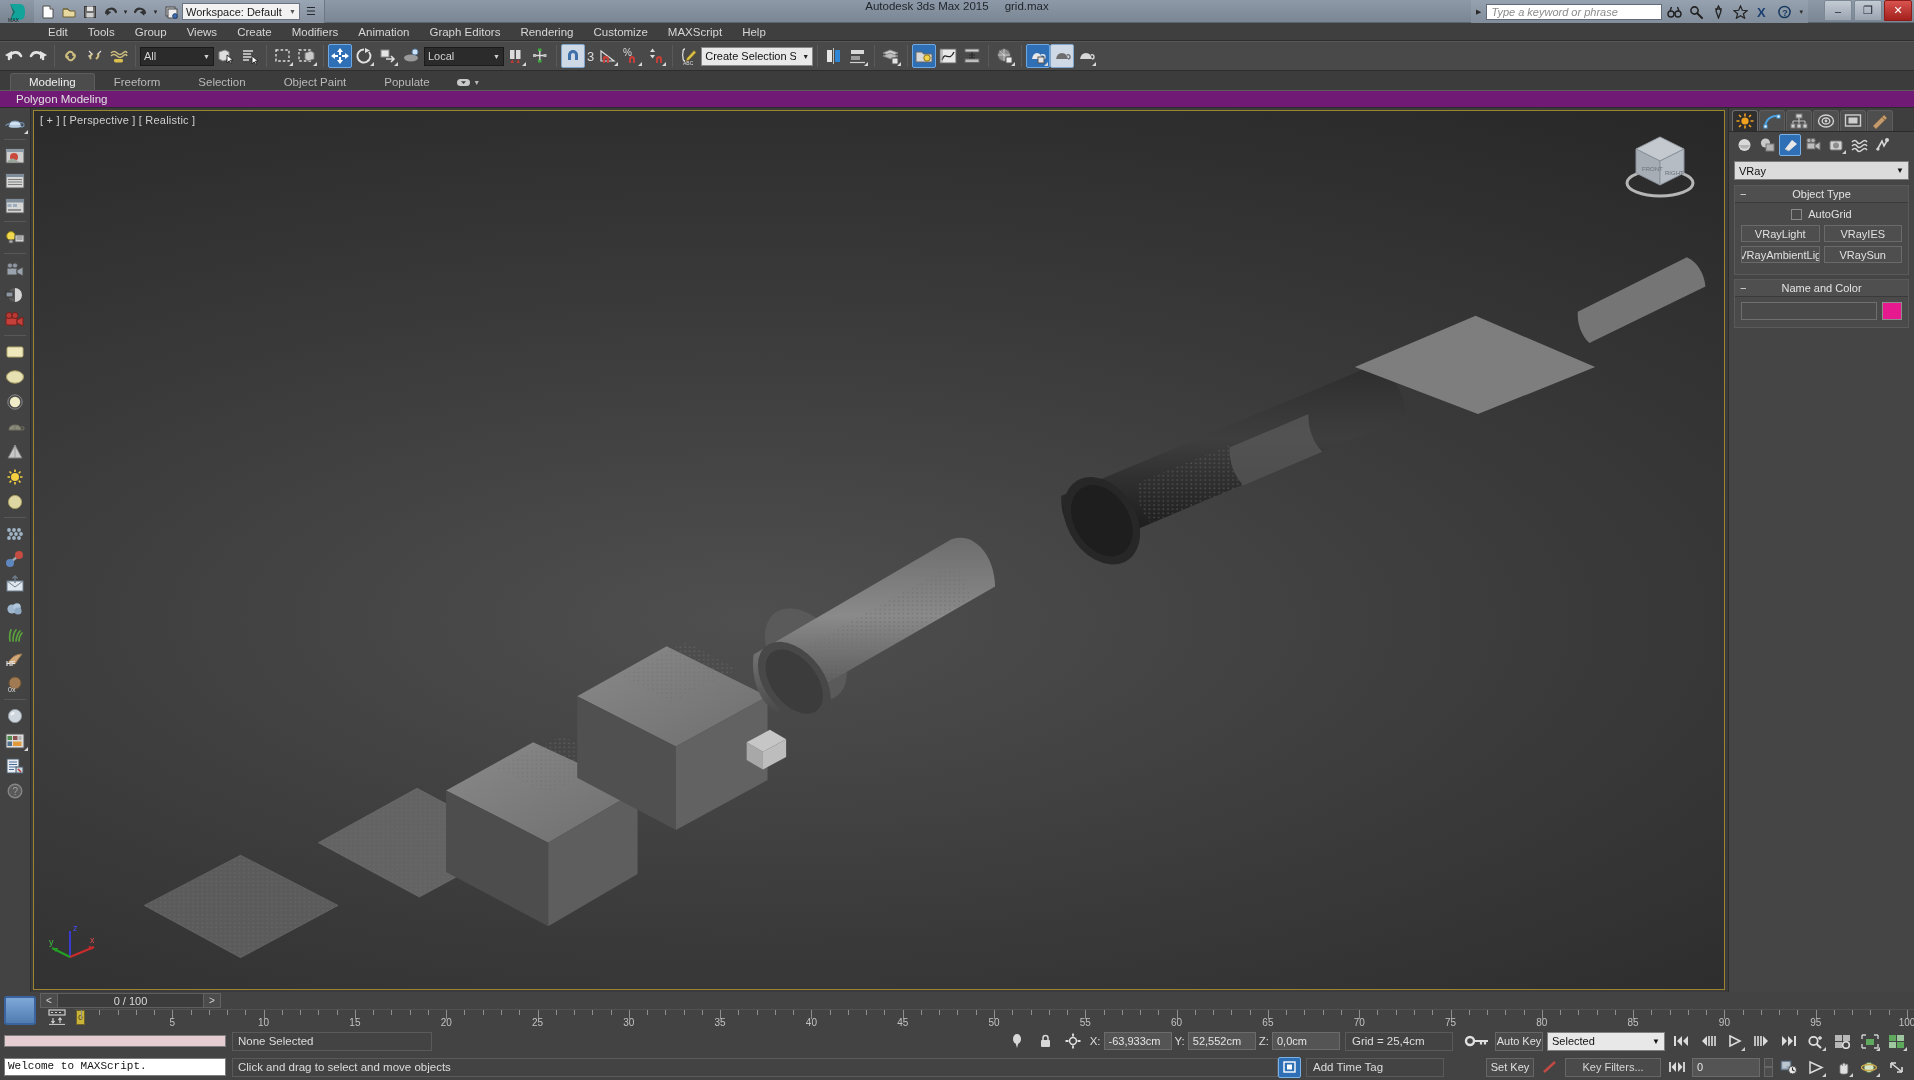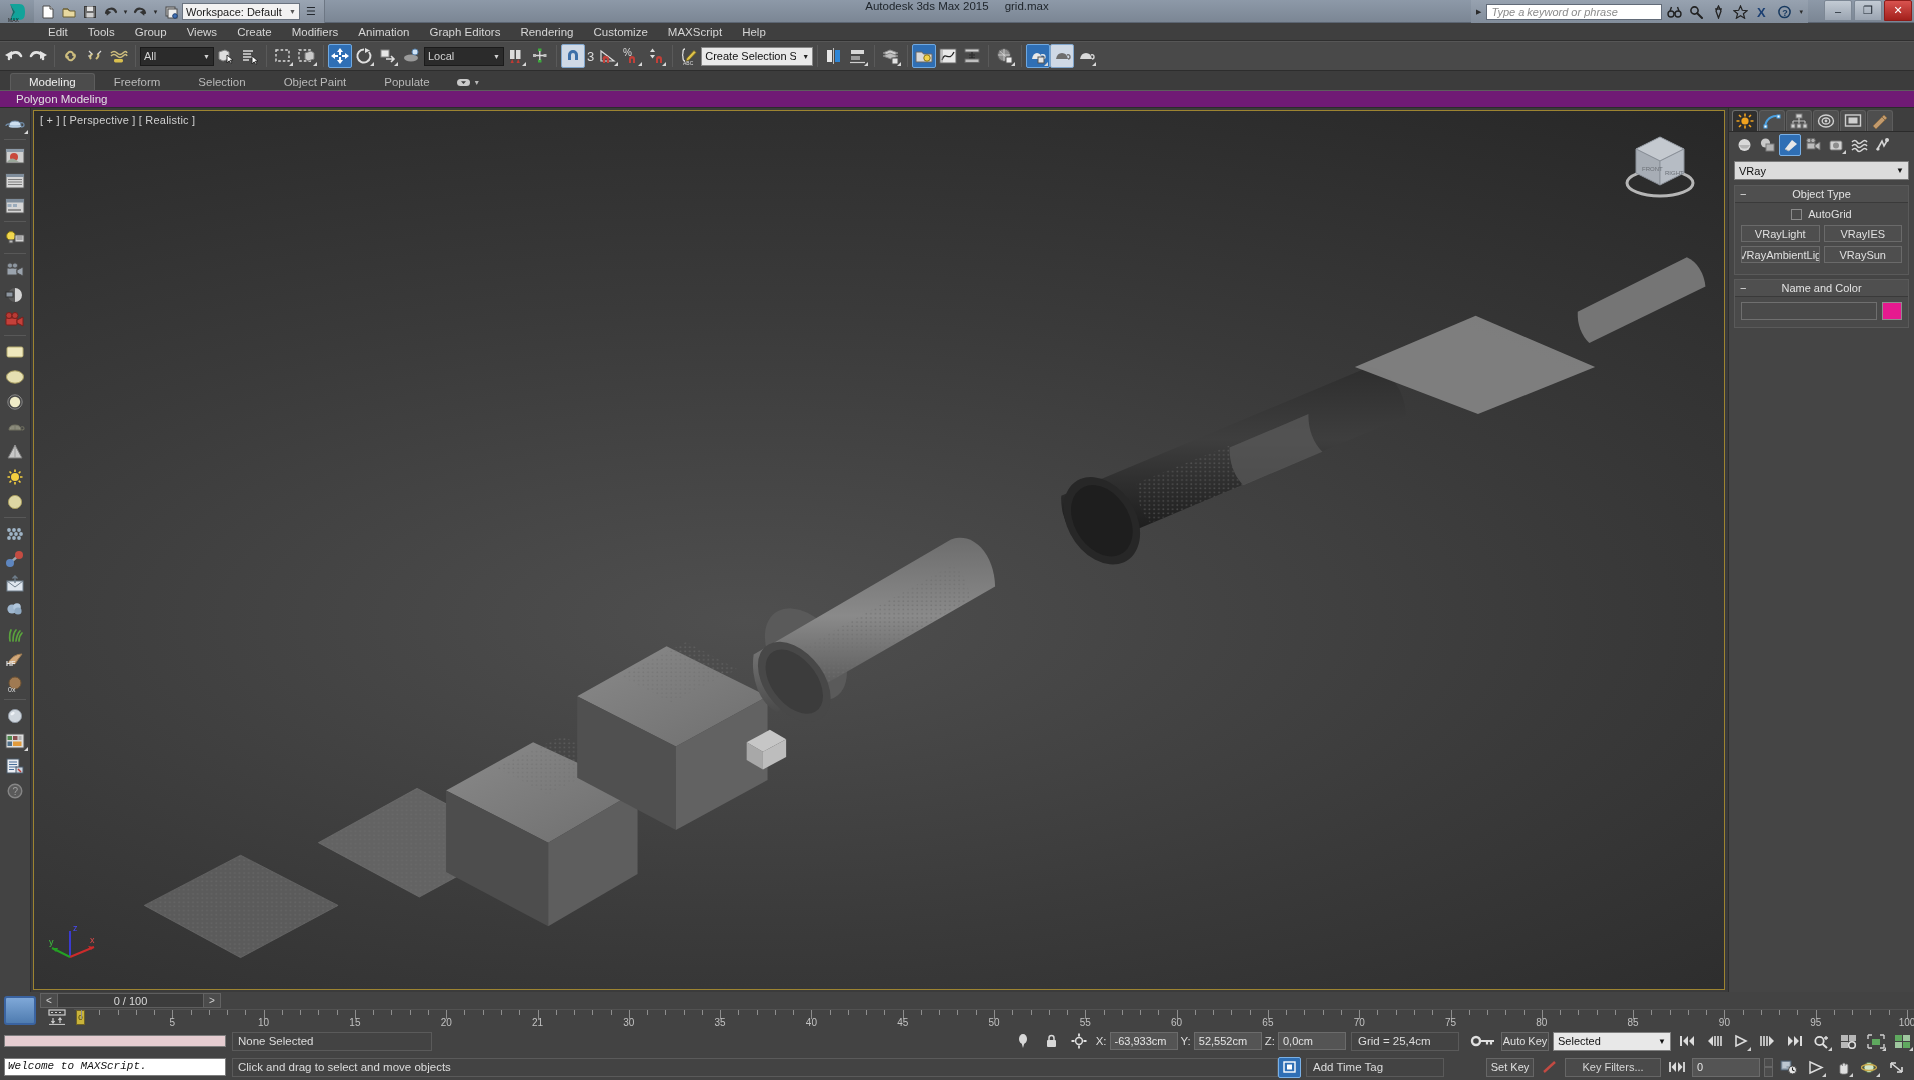--- a/index.html
+++ b/index.html
@@ -1071,21 +1071,21 @@
               <div class="tick" style="left: 317.42px; height: 5px;"></div>
               <div class="tick" style="left: 335.68px; height: 5px;"></div>
               <div class="tick" style="left: 353.94px; height: 5px;"></div>
               <div class="tick" style="left: 372.2px; height: 9px;"></div>
               <div class="ticklbl" style="left: 372.2px;">20</div>
               <div class="tick" style="left: 390.46px; height: 5px;"></div>
               <div class="tick" style="left: 408.72px; height: 5px;"></div>
               <div class="tick" style="left: 426.98px; height: 5px;"></div>
               <div class="tick" style="left: 445.24px; height: 5px;"></div>
               <div class="tick" style="left: 463.5px; height: 9px;"></div>
-              <div class="ticklbl" style="left: 463.5px;">21</div>
+              <div class="ticklbl" style="left: 463.5px;">25</div>
               <div class="tick" style="left: 481.76px; height: 5px;"></div>
               <div class="tick" style="left: 500.02px; height: 5px;"></div>
               <div class="tick" style="left: 518.28px; height: 5px;"></div>
               <div class="tick" style="left: 536.54px; height: 5px;"></div>
               <div class="tick" style="left: 554.8px; height: 9px;"></div>
               <div class="ticklbl" style="left: 554.8px;">30</div>
               <div class="tick" style="left: 573.06px; height: 5px;"></div>
               <div class="tick" style="left: 591.32px; height: 5px;"></div>
               <div class="tick" style="left: 609.58px; height: 5px;"></div>
               <div class="tick" style="left: 627.84px; height: 5px;"></div>
@@ -1215,21 +1215,21 @@
       </div>
       <div class="keyctrl">
         <svg width="26" height="16" viewBox="0 0 26 16">
             <circle cx="6" cy="8" r="4" fill="none" stroke="#e0e0e0" stroke-width="2.4"></circle>
             <path d="M10 8 H24 M17 8 v3.5 M21 8 v3.5" stroke="#e0e0e0" stroke-width="2.2"></path>
           </svg>
       </div>
       <div style="display:flex;flex-direction:column;justify-content:center;padding-right:4px;">
         <div class="akbtn">Auto Key</div>
       </div>
-      <div style="display:flex;align-items:center;gap:4px;">
+      <div style="display:flex;align-items:center;gap:4px;padding-right:6px;">
         <div class="selcombo">
           <span>Selected</span>
           <span class="ar">▼</span>
         </div>
         <div class="navbtn">
           <svg width="18" height="14" viewBox="0 0 18 14">
               <path d="M3 2v10" stroke="#dcdcdc" stroke-width="2"></path>
               <path d="M10 2 L5 7 L10 12 Z M16 2 L11 7 L16 12 Z" fill="#dcdcdc"></path>
             </svg>
           </div>
@@ -1283,21 +1283,21 @@
               <rect x="9" y="1" width="7" height="6" fill="#9fc79f"></rect>
               <rect x="1" y="8" width="7" height="6" fill="#9fc79f"></rect>
               <rect x="9" y="8" width="7" height="6" fill="#5fa95f"></rect>
             </svg>
           </div>
       </div>
     </div>
 
     <div class="promptrow">
       <div style="width:4px"></div>
-      <div style="display:flex;flex-direction:column;justify-content:center;font-style:italic;">
+      <div style="display:flex;flex-direction:column;justify-content:center;">
         <div class="maxscriptIn">Welcome to MAXScript.</div>
       </div>
       <div style="width:6px"></div>
       <div class="promptfield" style="align-self:center;">Click and drag to select and move objects</div>
       <div style="display:flex;align-items:center;gap:5px;padding-right:6px;">
         <div class="navbtn" style="background:#2f6fb5;border:1px solid #79b0e6;">
           <svg width="15" height="14" viewBox="0 0 15 14">
               <rect x="2" y="2" width="11" height="10" fill="none" stroke="#fff" stroke-width="1.4"></rect>
               <rect x="5" y="4.5" width="5" height="5" fill="#fff"></rect>
             </svg>

